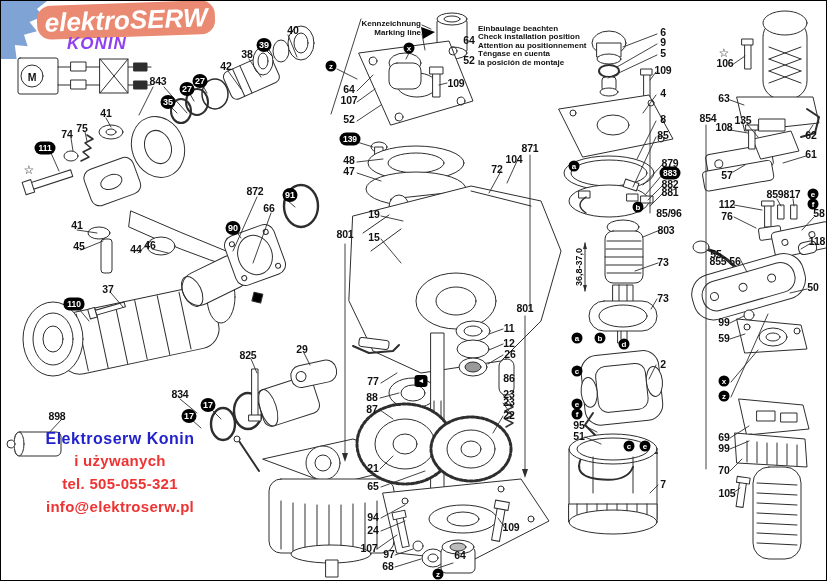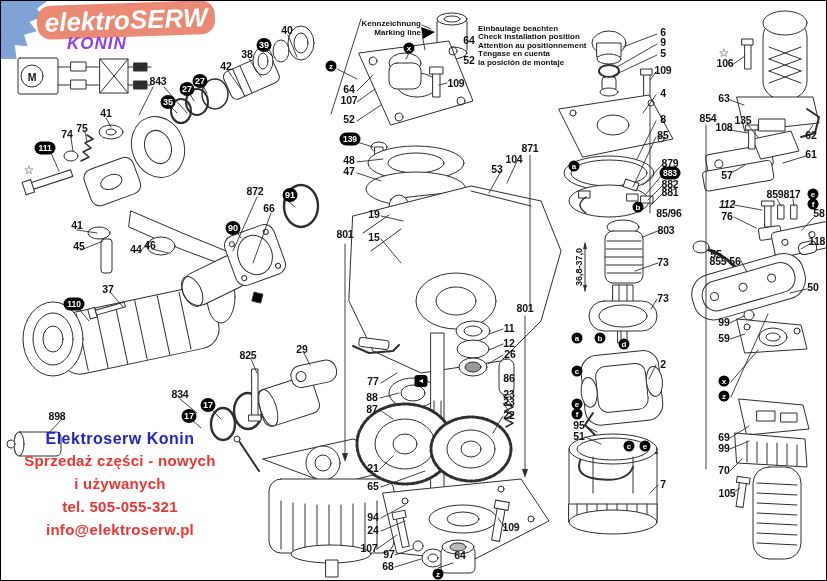--- a/index.html
+++ b/index.html
@@ -452,21 +452,21 @@
         M731,64 L744,55 M729,99 L743,104 M746,123 L757,136 M729,129 L747,132 M806,133 L812,124
         M805,155 L782,162 M732,171 L744,164 M733,204 L761,209 M733,216 L755,227 M776,198 L780,205
         M792,198 L793,205 M813,216 L801,229 M810,242 L800,248 M721,256 L706,249 M739,258 L746,271
         M806,288 L789,292 M729,322 L743,315 M729,338 L744,333 M729,437 L748,425 M729,448 L748,440
         M729,470 L741,458 M732,492 L739,487 M730,381 L757,349 M730,396 L767,313"></path>
     </g>
   </svg>
 
   <div id="labels">
       <span class="pl" style="left: 31px; top: 76px;">M</span>
-      <span class="pl" style="left: 286px; top: 29px; text-align: right;">40</span>
+      <span class="pl" style="left: 292px; top: 29px; text-align: right;">40</span>
       <span class="pl" style="left: 246px; top: 53px;">38</span>
       <span class="pl" style="left: 225px; top: 65px;">42</span>
       <span class="pl" style="left: 157px; top: 80px;">843</span>
       <span class="pl" style="left: 105px; top: 112px;">41</span>
       <span class="pl" style="left: 81px; top: 127px;">75</span>
       <span class="pl" style="left: 66px; top: 133px;">74</span>
       <span class="pl" style="left: 76px; top: 224px;">41</span>
       <span class="pl" style="left: 78px; top: 245px;">45</span>
       <span class="pl" style="left: 135px; top: 248px;">44</span>
       <span class="pl" style="left: 149px; top: 244px;">46</span>
@@ -481,21 +481,21 @@
       <span class="pl" style="left: 468px; top: 59px;">52</span>
       <span class="pl" style="left: 455px; top: 82px;">109</span>
       <span class="pl" style="left: 348px; top: 88px;">64</span>
       <span class="pl" style="left: 348px; top: 99px;">107</span>
       <span class="pl" style="left: 348px; top: 118px;">52</span>
       <span class="pl" style="left: 348px; top: 159px;">48</span>
       <span class="pl" style="left: 348px; top: 170px;">47</span>
       <span class="pl" style="left: 373px; top: 213px;">19</span>
       <span class="pl" style="left: 373px; top: 236px;">15</span>
       <span class="pl" style="left: 344px; top: 233px;">801</span>
-      <span class="pl" style="left: 496px; top: 168px;">53</span>
+      <span class="pl" style="left: 496px; top: 168px;">72</span>
       <span class="pl" style="left: 513px; top: 158px;">104</span>
       <span class="pl" style="left: 529px; top: 147px;">871</span>
       <span class="pl" style="left: 524px; top: 307px;">801</span>
       <span class="pl" style="left: 508px; top: 327px;">11</span>
       <span class="pl" style="left: 508px; top: 342px;">12</span>
       <span class="pl" style="left: 509px; top: 353px;">26</span>
       <span class="pl" style="left: 508px; top: 377px;">86</span>
       <span class="pl" style="left: 508px; top: 393px;">23</span>
       <span class="pl" style="left: 508px; top: 401px;">23</span>
       <span class="pl" style="left: 508px; top: 414px;">22</span>
@@ -530,21 +530,21 @@
       <span class="pl" style="left: 578px; top: 435px;">51</span>
       <span class="pl" style="left: 662px; top: 483px;">7</span>
       <span class="pl" style="left: 724px; top: 62px;">106</span>
       <span class="pl" style="left: 723px; top: 97px;">63</span>
       <span class="pl" style="left: 707px; top: 117px;">854</span>
       <span class="pl" style="left: 742px; top: 119px;">135</span>
       <span class="pl" style="left: 723px; top: 126px;">108</span>
       <span class="pl" style="left: 810px; top: 134px;">62</span>
       <span class="pl" style="left: 810px; top: 153px;">61</span>
       <span class="pl" style="left: 726px; top: 174px;">57</span>
-      <span class="pl" style="left: 726px; top: 203px; font-style: italic;">112</span>
+      <span class="pl" style="left: 726px; top: 203px;">112</span>
       <span class="pl" style="left: 726px; top: 215px;">76</span>
       <span class="pl" style="left: 774px; top: 193px;">859</span>
       <span class="pl" style="left: 791px; top: 193px;">817</span>
       <span class="pl" style="left: 818px; top: 212px;">58</span>
       <span class="pl" style="left: 816px; top: 240px;">118</span>
       <span class="pl" style="left: 715px; top: 253px;">55</span>
       <span class="pl" style="left: 717px; top: 260px;">855</span>
       <span class="pl" style="left: 734px; top: 260px;">56</span>
       <span class="pl" style="left: 812px; top: 286px;">50</span>
       <span class="pl" style="left: 723px; top: 321px;">99</span>
@@ -553,21 +553,21 @@
       <span class="pl" style="left: 723px; top: 447px;">99</span>
       <span class="pl" style="left: 723px; top: 469px;">70</span>
       <span class="pl" style="left: 726px; top: 492px;">105</span>
       <span class="bl b3" style="left: 44px; top: 147px;">111</span>
       <span class="bl b2" style="left: 167px; top: 101px;">35</span>
       <span class="bl b2" style="left: 186px; top: 88px;">27</span>
       <span class="bl b2" style="left: 199px; top: 80px;">27</span>
       <span class="bl b2" style="left: 263px; top: 44px;">39</span>
       <span class="bl b2" style="left: 232px; top: 227px;">90</span>
       <span class="bl b2" style="left: 289px; top: 194px;">91</span>
-      <span class="bl b3" style="left: 73px; top: 303px;">110</span>
+      <span class="bl b3" style="left: 73px; top: 303px; border-radius: 6px;">110</span>
       <span class="bl b2" style="left: 188px; top: 415px;">17</span>
       <span class="bl b2" style="left: 207px; top: 404px;">17</span>
       <span class="bl b3" style="left: 349px; top: 138px;">139</span>
       <span class="bl b3" style="left: 669px; top: 172px;">883</span>
       <span class="bl b1" style="left: 330px; top: 65px;">z</span>
       <span class="bl b1" style="left: 408px; top: 47px;">x</span>
       <span class="bl b1" style="left: 437px; top: 573px;">z</span>
       <span class="bl b1" style="left: 723px; top: 380px;">x</span>
       <span class="bl b1" style="left: 723px; top: 395px;">z</span>
       <span class="bl b1" style="left: 573px; top: 165px;">a</span>
@@ -602,19 +602,18 @@
   <div id="installnote">
     <div>Einbaulage beachten</div>
     <div>Check installation position</div>
     <div>Attention au positionnement</div>
     <div>Téngase en cuenta</div>
     <div>la posición de montaje</div>
   </div>
 
   <div id="contact">
     <div class="title">Elektroserw Konin</div>
-    <div class="cline">Sprzedaż części - nowych</div>
     <div class="cline">i używanych</div>
     <div class="cline">tel. 505-055-321</div>
     <div class="cline">info@elektroserw.pl</div>
   </div>
 
 </div>
 
 </body></html>

